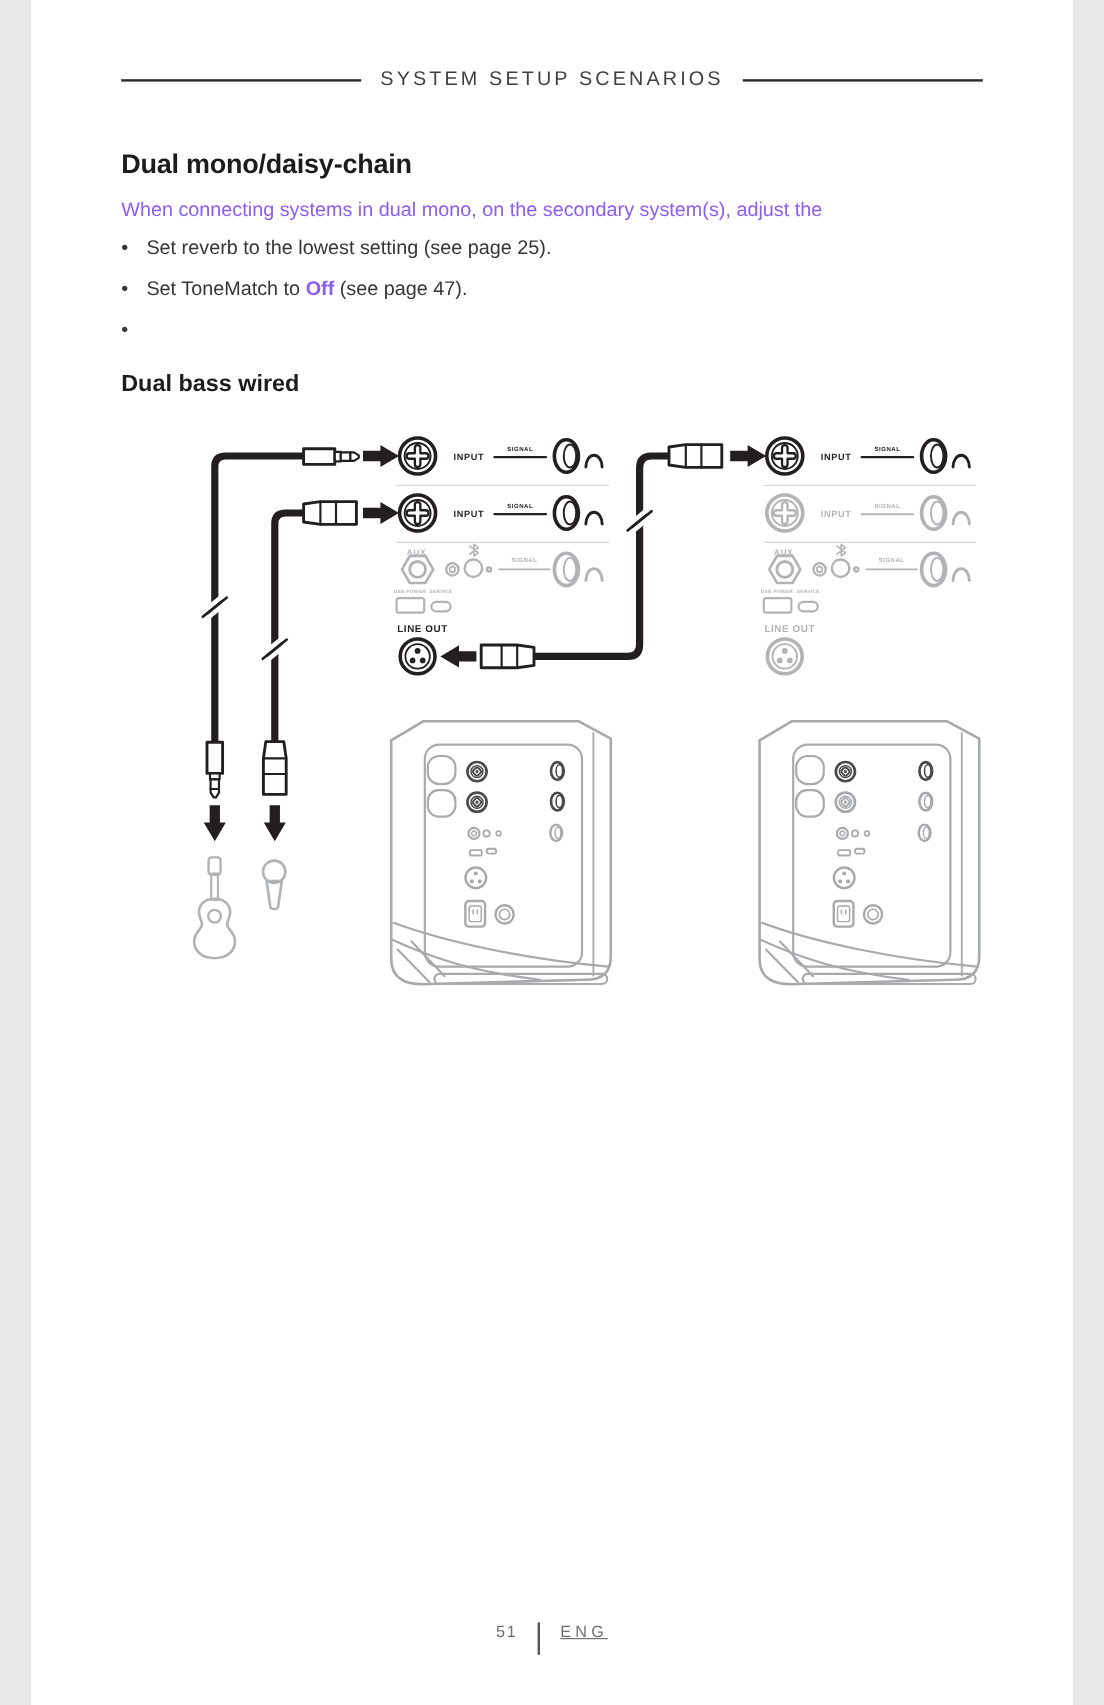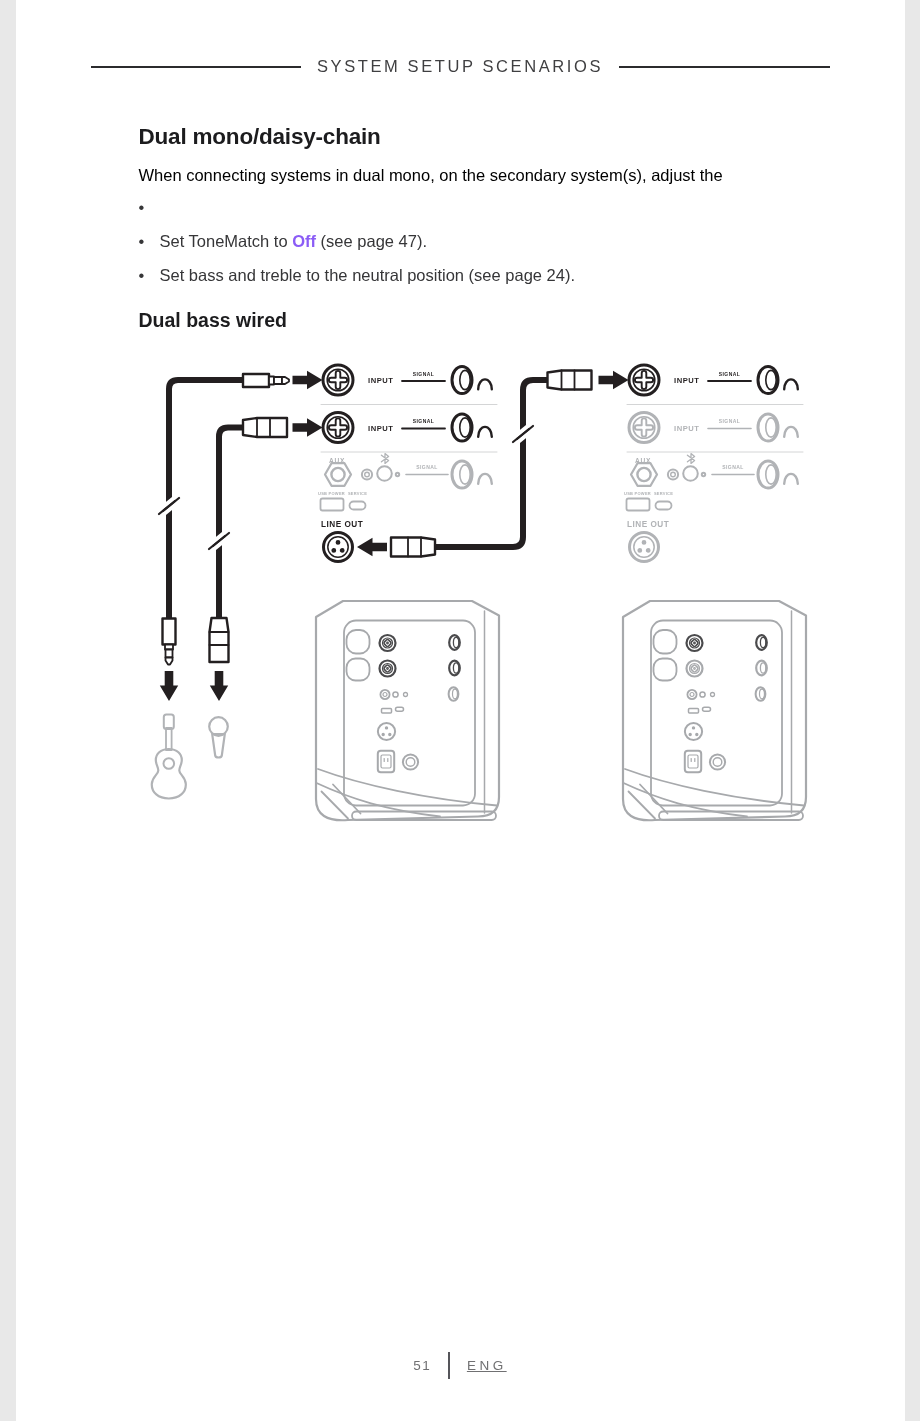--- a/index.html
+++ b/index.html
@@ -9,38 +9,37 @@
   }
   html,body{margin:0;padding:0;background:#e8e8e8;}
   .page{
     position:relative;
     width:868px;height:1421px;
     margin:0 auto;
     background:#ffffff;
     font-family:"Liberation Sans", sans-serif;
     color:#333;
     overflow:hidden;
-    padding-left:21px;
   }
   
   .hdr{
     position:absolute;top:57px;left:75px;right:75px;
     display:flex;align-items:center;gap:16px;
   }
   .hdr .rule{flex:1;height:2px;background:#2b2b2d;}
   .hdr .hdr-title{
     font-size:16.5px;letter-spacing:2.6px;color:#3f3f41;white-space:nowrap;
   }
   
-  .content{position:absolute;top:124px;left:75px;width:772px;margin-left:48px;}
+  .content{position:absolute;top:124px;left:75px;width:772px;}
   h1.sec-title{
     margin:0 0 13px 0;font-size:22.5px;line-height:26px;
     font-weight:bold;color:#1c1c1e;letter-spacing:-0.2px;
   }
-  .intro{font-size:16.5px;line-height:24px;color:#000000;margin:0 0 8px 0;}
+  .intro{font-size:16.5px;line-height:24px;color:#8b5cf6;margin:0 0 8px 0;}
   ul.blist{list-style:none;margin:0;padding:0;}
   ul.blist li{
     display:flex;gap:13px;font-size:16.5px;line-height:24px;
     color:#363638;margin-bottom:10px;
   }
   ul.blist .bdot{width:8px;flex:0 0 8px;color:#363638;}
   .bold{font-weight:bold;color:#8b5cf6;}
   h2.sub-title{
     margin:22px 0 0 0;font-size:19.5px;line-height:22px;
     font-weight:bold;color:#1c1c1e;
@@ -56,21 +55,21 @@
   .fz-tiny{font-size:4px;font-weight:bold;letter-spacing:.25px;}
   .fz-lineout{font-size:8.2px;font-weight:bold;letter-spacing:.5px;}
   .u-ink{stroke:var(--ink);}
   .u-mut{stroke:var(--mut);}
   .u-spk{stroke:var(--spk);}
   .u-dk{stroke:#4a4a4c;}
   .f-ink{fill:var(--ink);stroke:none;}
   
   .footer{
     position:absolute;top:1352px;left:0;right:0;
-    display:flex;justify-content:center;align-items:center;gap:17px;
+    display:flex;justify-content:center;gap:17px;
     color:#707072;font-size:13.5px;
   }
   .footer .sep{width:1.5px;height:27px;background:#55555a;}
   .footer .pg{letter-spacing:1.5px;}
   .footer .lang{letter-spacing:3.5px;text-decoration:underline;}
 </style>
 </head>
 <body>
 
 <div class="page">
@@ -82,28 +81,28 @@
   </div>
 
   <div class="content">
     <h1 class="sec-title">Dual mono/daisy-chain</h1>
     <p class="intro">
       <span>When connecting systems in dual mono, on the secondary system(s), adjust the</span><br>
     </p>
     <ul class="blist">
       <li>
         <span class="bdot">•</span>
+        <span>Set reverb to the lowest setting (see page 25).</span>
       </li>
       <li>
         <span class="bdot">•</span>
         <span><span>Set ToneMatch to </span><span class="bold">Off</span><span> (see page 47).</span></span>
       </li>
       <li>
         <span class="bdot">•</span>
-        <span>Set bass and treble to the neutral position (see page 24).</span>
       </li>
     </ul>
     <h2 class="sub-title">Dual bass wired</h2>
   </div>
 
   <svg class="diagram" width="920" height="480" viewBox="0 355 920 480">
     <defs>
       <g id="combo">
         <circle r="15" stroke-width="3"></circle>
         <circle r="10.8" stroke-width="1.6"></circle>

